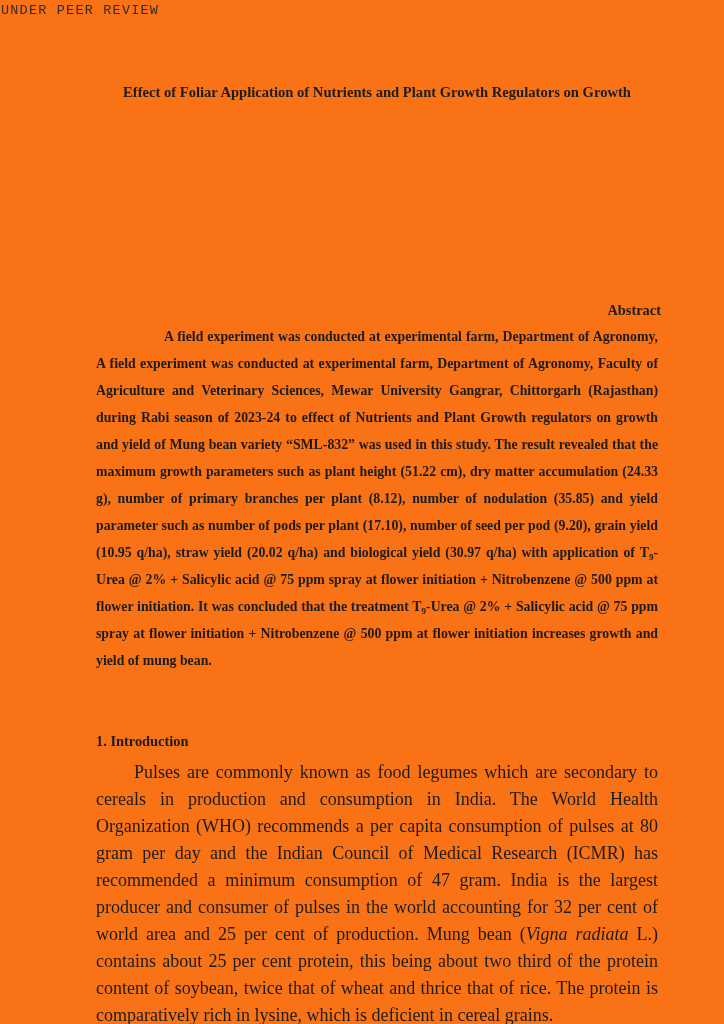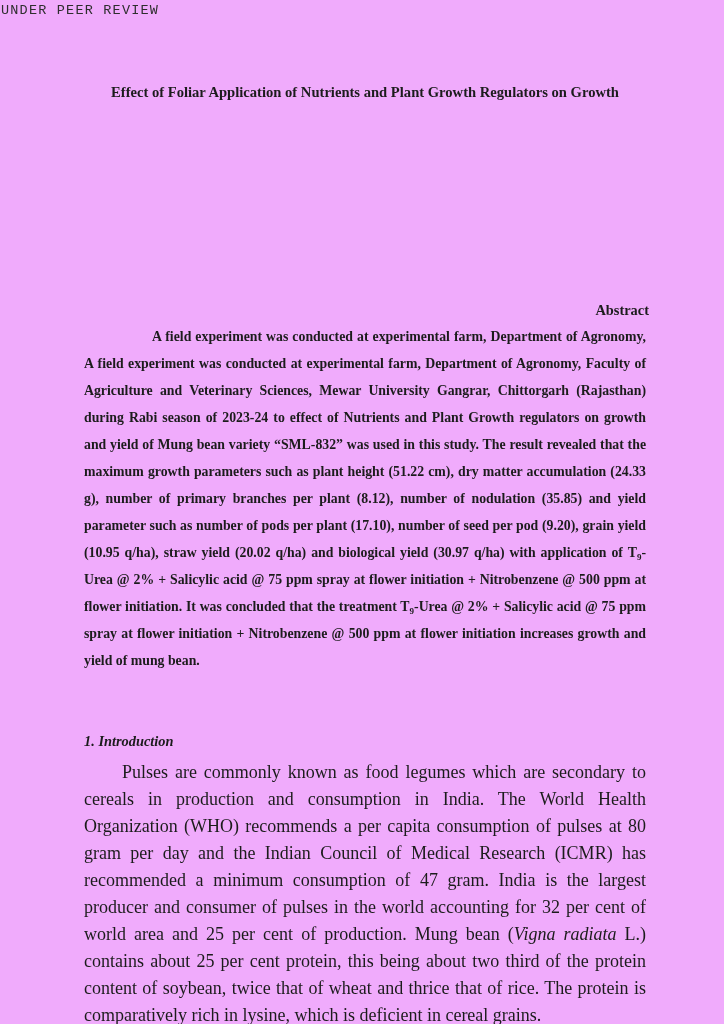--- a/index.html
+++ b/index.html
@@ -1,35 +1,35 @@
 <!DOCTYPE html>
 <html><head>
 <meta charset="utf-8">
 <style>
   html, body { margin: 0; padding: 0; background: #ffffff; }
   .page {
     position: relative;
     width: 724px;
     height: 1024px;
-    background: #f0abfc;
+    background: #f97316;
     overflow: hidden;
   }
   .peer-review {
     position: absolute;
     top: 3px;
     left: 1px;
     font-family: "Liberation Mono", "DejaVu Sans Mono", monospace;
     font-size: 13.5px;
     letter-spacing: 1.2px;
     color: #2e2e2e;
     white-space: nowrap;
   }
   .content {
     position: absolute;
-    left: 84px;
+    left: 96px;
     width: 562px;
     font-family: "Liberation Serif", "DejaVu Serif", serif;
     color: #1c1c1c;
   }
   .title-block {
     top: 79px;
     text-align: center;
     font-weight: bold;
     font-size: 14.6px;
     line-height: 26.5px;
@@ -51,21 +51,20 @@
   }
   .keywords {
     top: 697px;
     font-weight: bold;
     font-size: 14px;
   }
   .intro-heading {
     top: 733px;
     font-weight: bold;
     font-size: 14.4px;
-    font-style: italic;
   }
   .intro-body {
     top: 759px;
     font-size: 18px;
     line-height: 27px;
     text-align: justify;
     text-indent: 38px;
   }
   sub {
     font-size: 9px;

